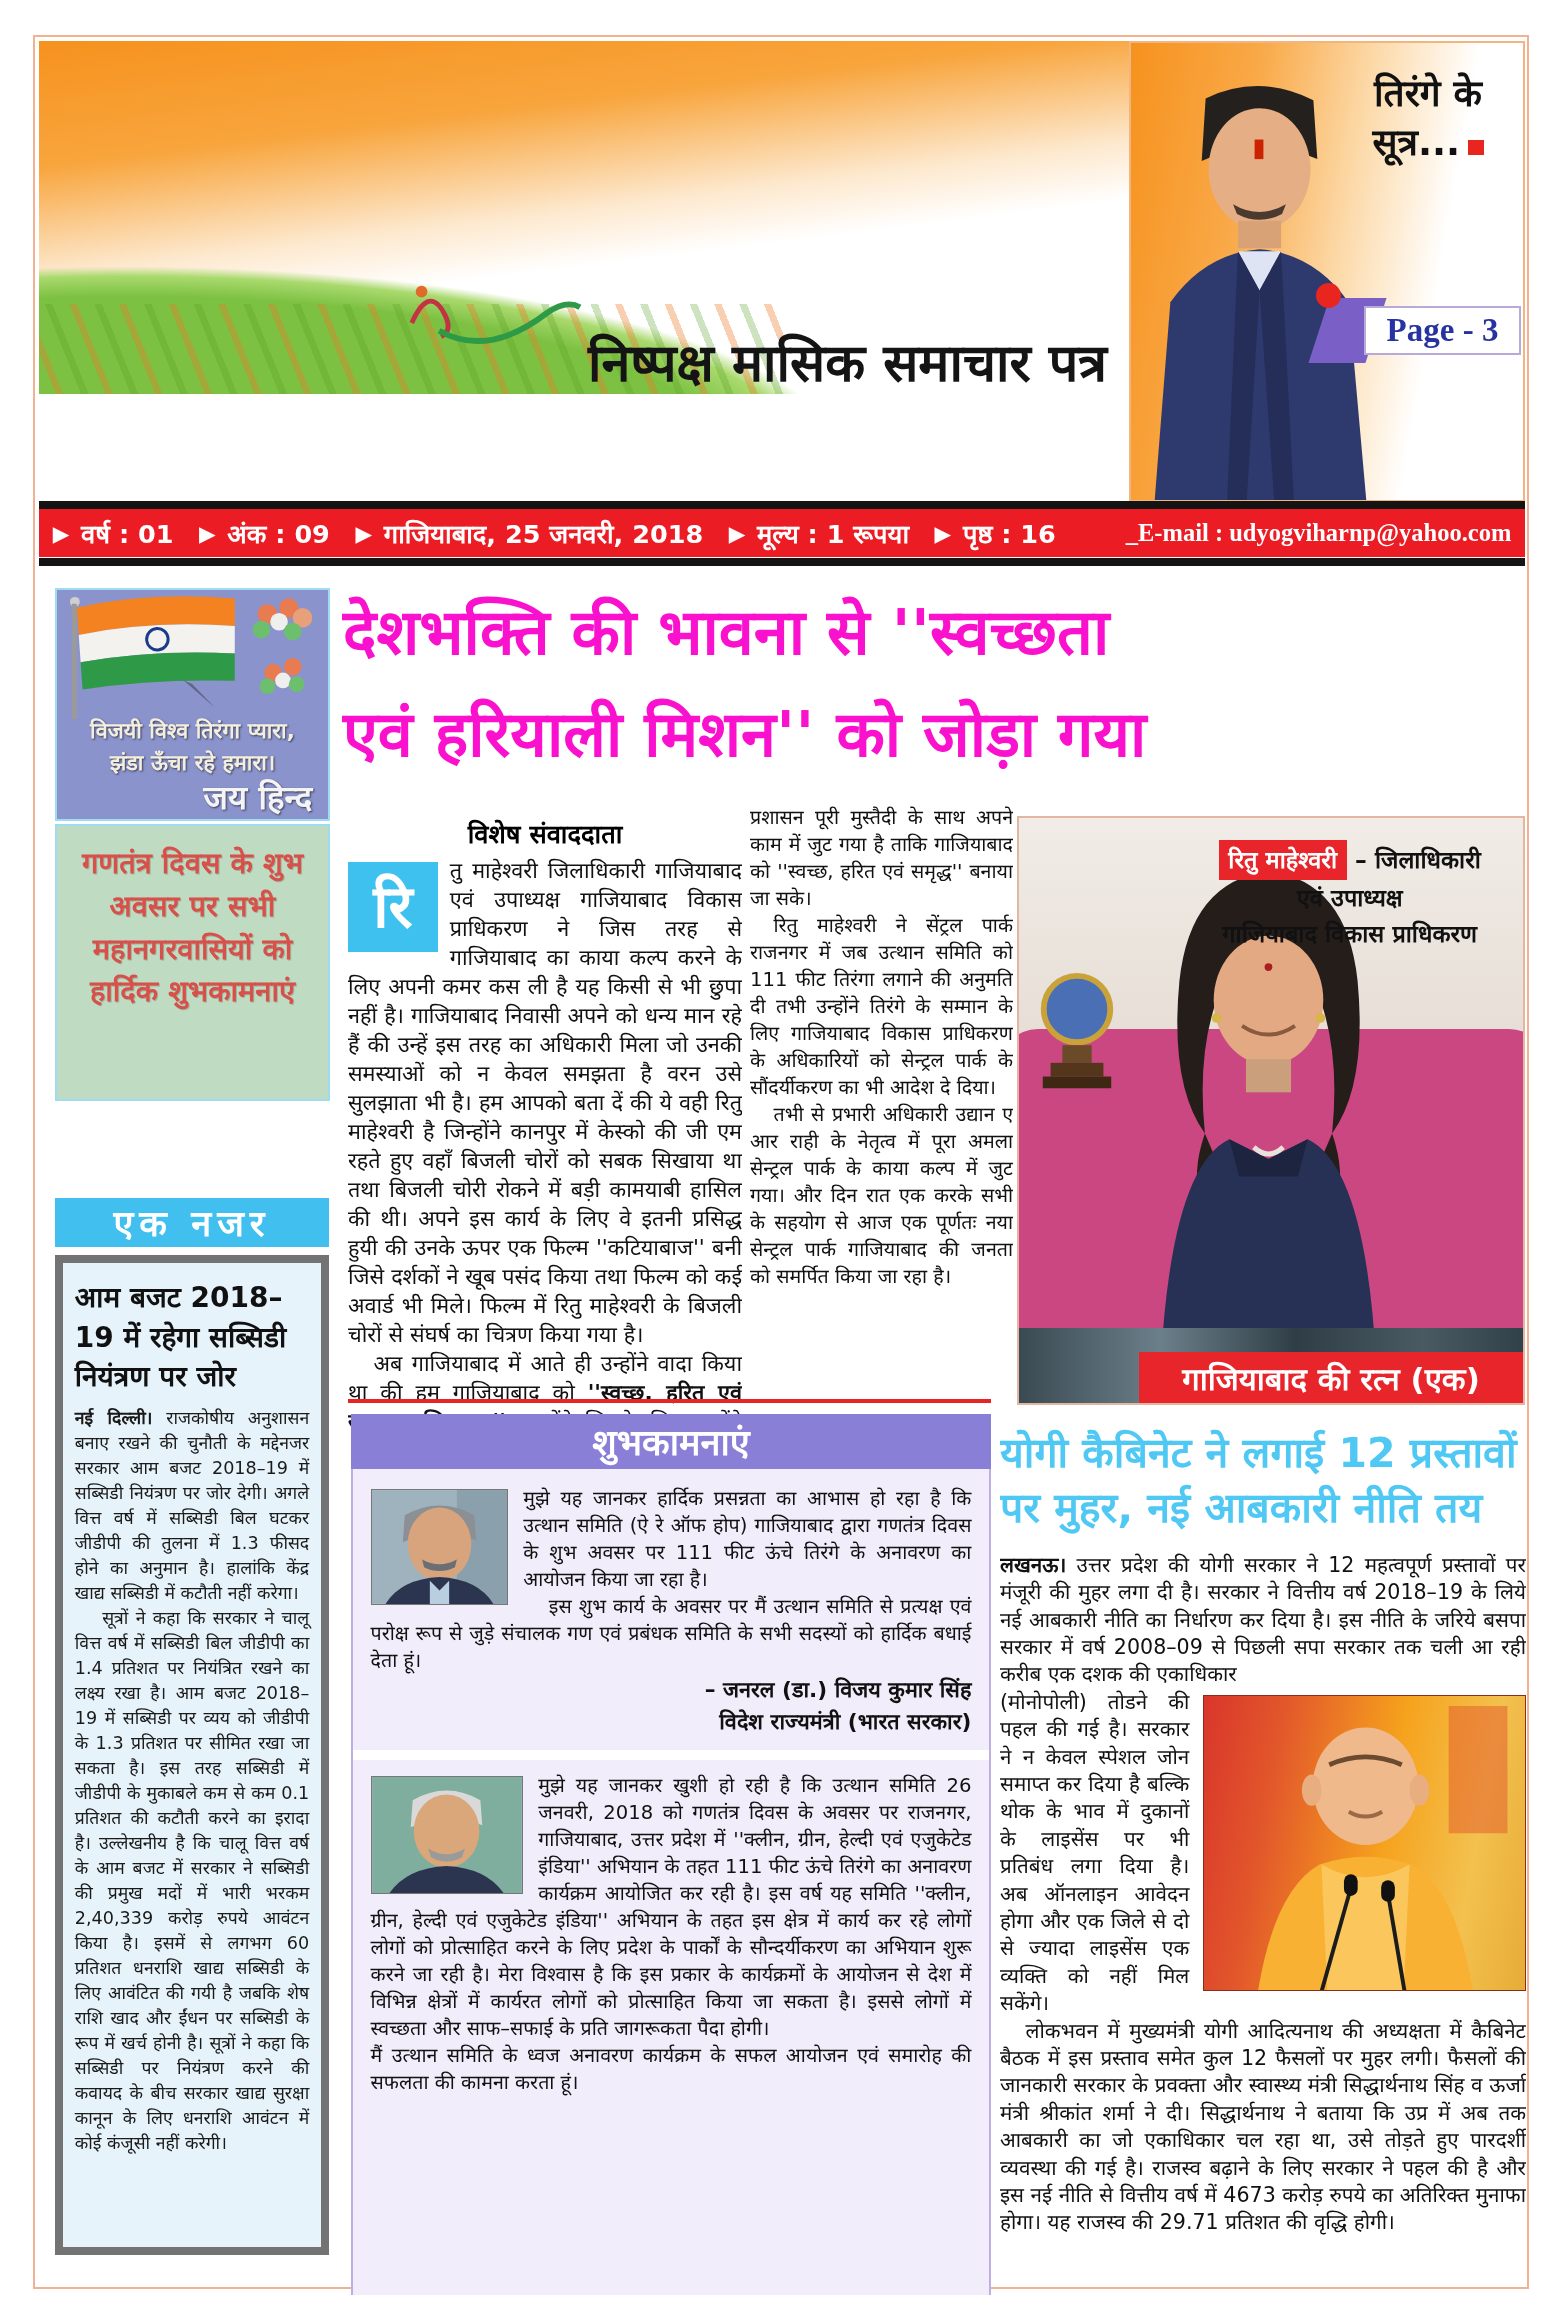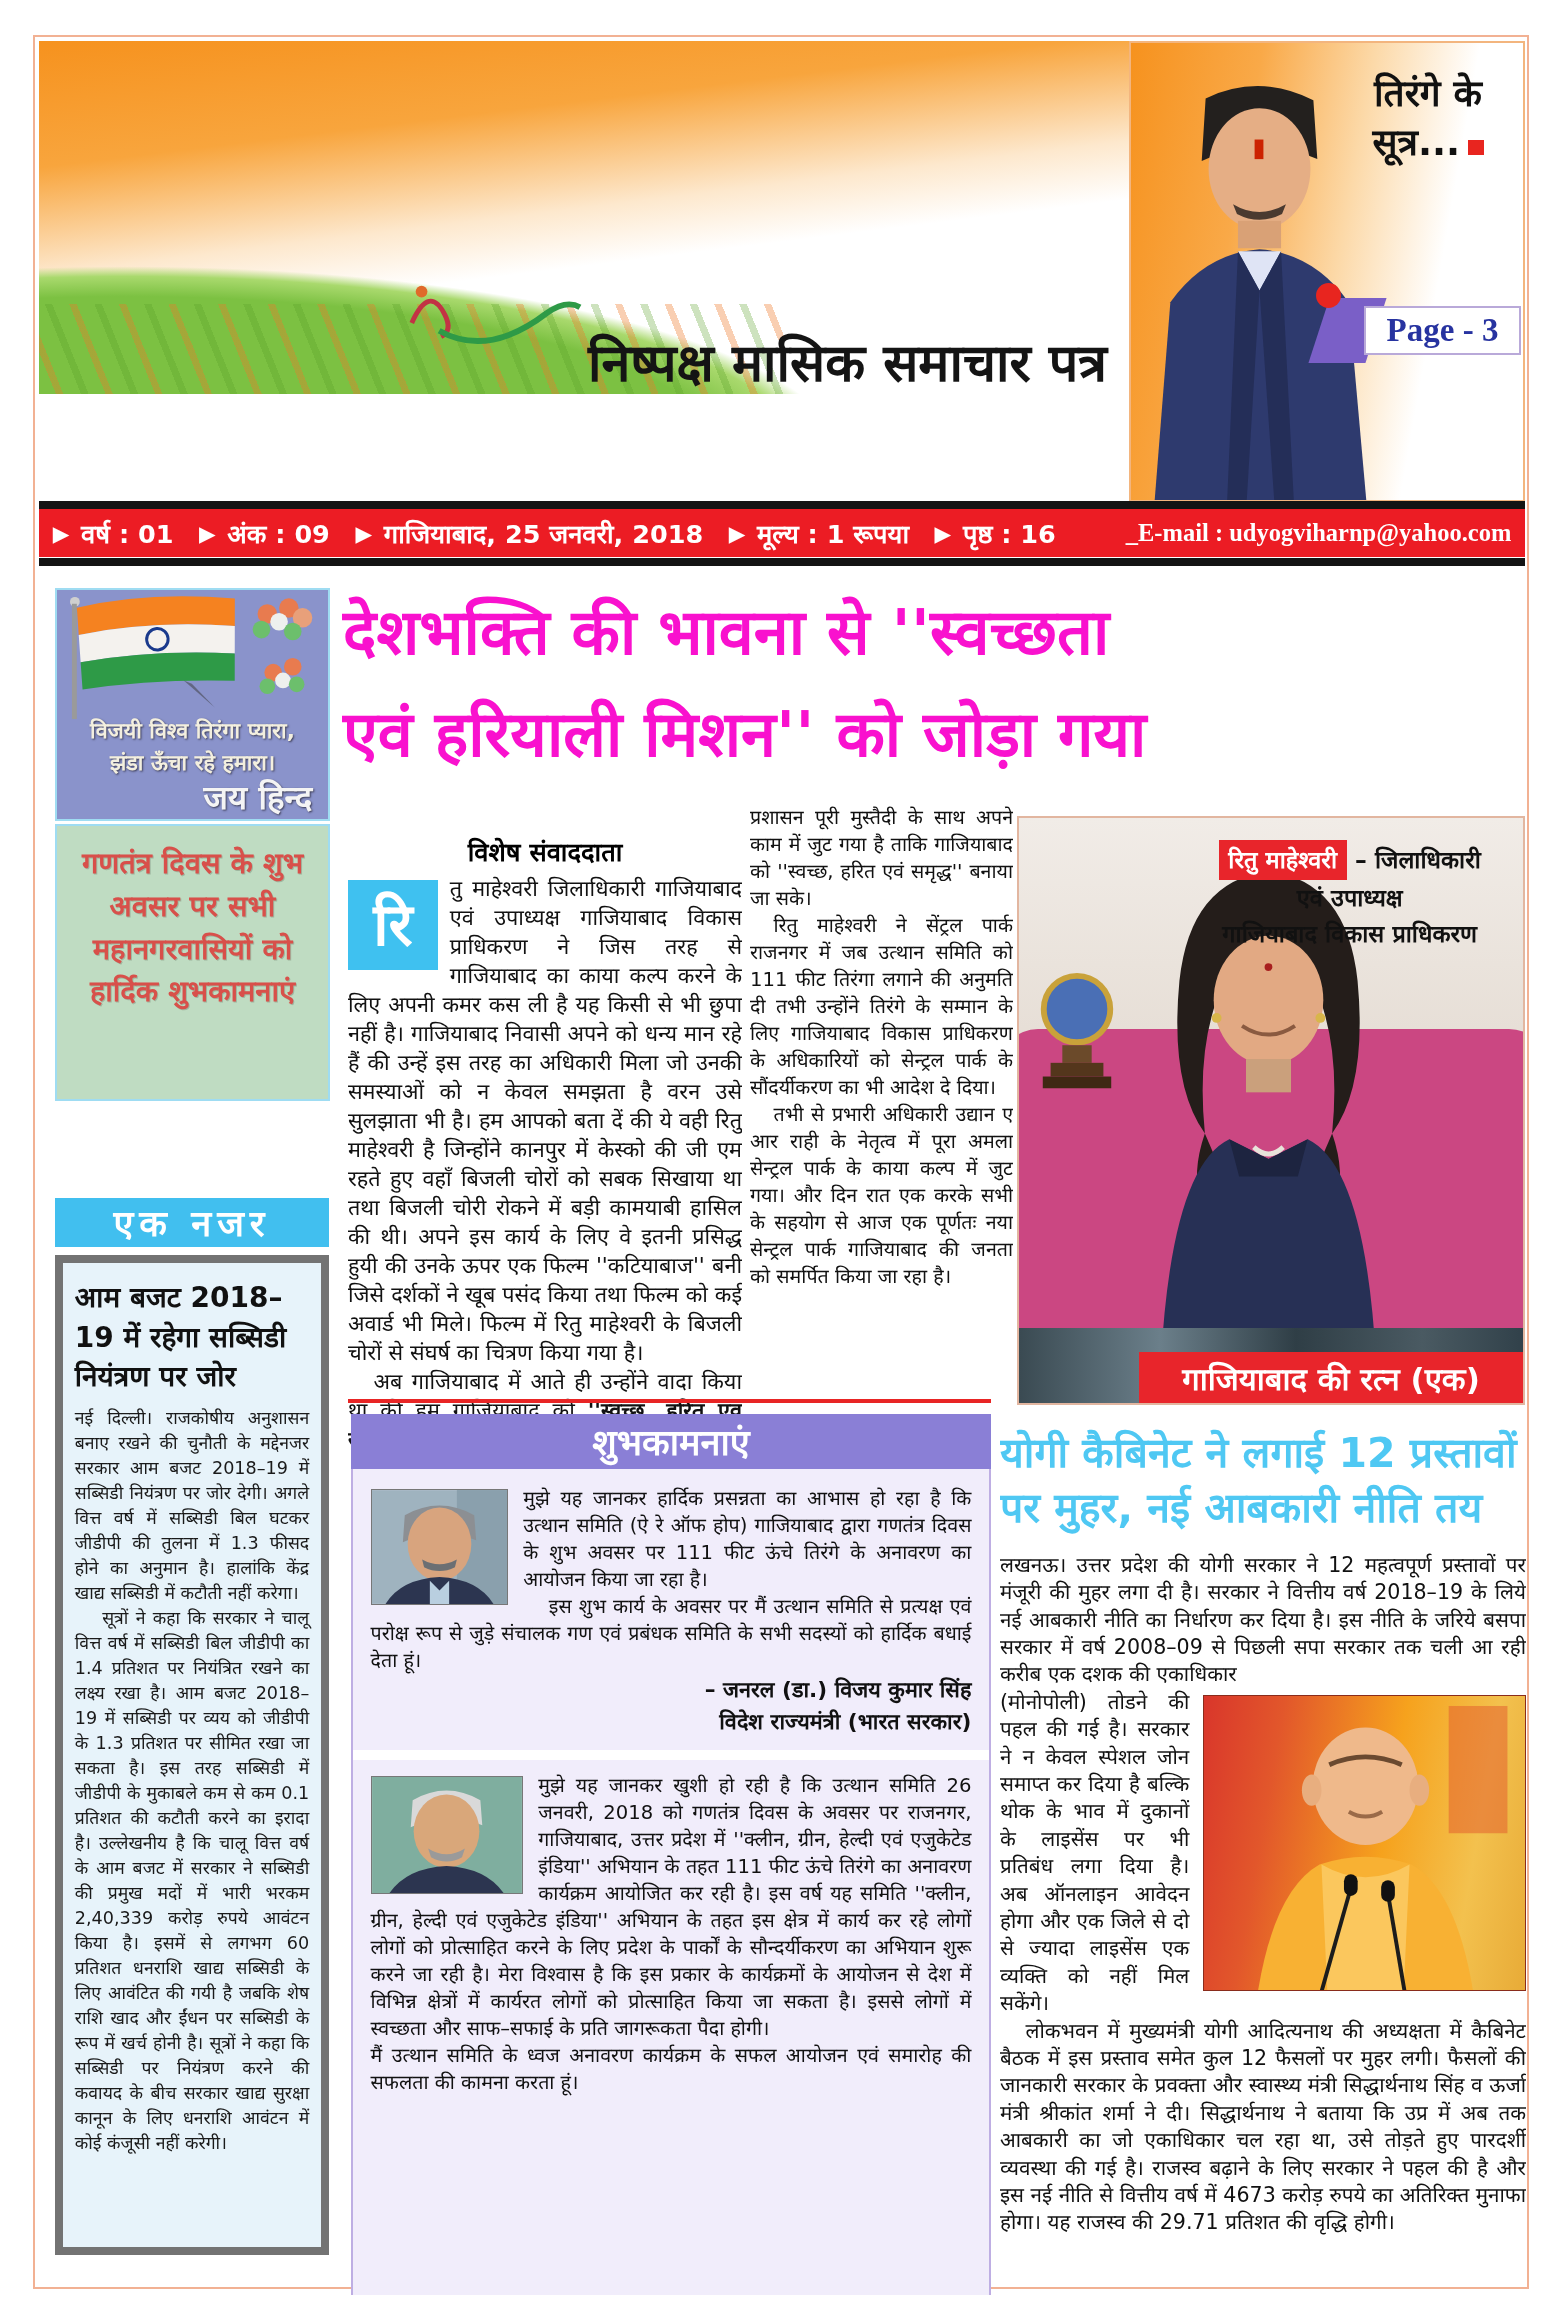--- a/index.html
+++ b/index.html
@@ -51,24 +51,24 @@
 
   .greeting-box { left:55px; top:824px; width:275px; height:277px; background:#bfdcc2; border:2.9px solid #9fdcf2;
      color:#d8504a; font-weight:bold; font-size:29px; line-height:1.48; text-align:center; padding:15.7px 9.8px; text-shadow:1px 1px 0 #9fb7a0; }
 
   .ek-nazar { left:55px; top:1198px; width:274px; height:1059px; }
   .ek-header { height:49px; background:#41bfef; color:#ffffff; font-size:36px; font-weight:bold; display:flex; align-items:center; justify-content:center; letter-spacing:5.9px; }
   .ek-body { margin-top:7.8px; height:1000px; border:8px solid #737373; background:#e7f3fa; padding:15.7px 11.8px; overflow:hidden; }
   .ek-headline { font-size:28px; font-weight:bold; color:#111; line-height:1.4; margin-bottom:9.8px; }
   .ek-text { font-size:17.6px; line-height:25px; text-align:justify; color:#1a1a1a; }
   .ek-text .p2 { text-indent:27.4px; }
-  b.dl { font-weight:normal; }
-
-  
-  .col1 { left:348px; top:834px; width:394px; height:619px; overflow:hidden; }
+  b.dl { font-weight:bold; }
+
+  
+  .col1 { left:348px; top:816px; width:394px; height:619px; overflow:hidden; }
   .byline { text-align:center; font-weight:bold; font-size:25.5px; margin-bottom:5.9px; }
   .body-text { font-size:21.6px; line-height:29px; text-align:justify; color:#111; }
   .dropcap { float:left; width:90px; height:90px; background:#3fc1f0; color:#fff; font-size:59px; font-weight:bold;
      display:flex; align-items:center; justify-content:center; margin:5.9px 11.8px 3.9px 0; }
   .col1 .p2 { text-indent:25.5px; }
   .col2 { left:750px; top:804px; width:263px; height:619px; overflow:hidden; }
   .col2 .body-text { font-size:19.6px; line-height:27px; }
   .col2 .pind { text-indent:23.5px; }
 
   

